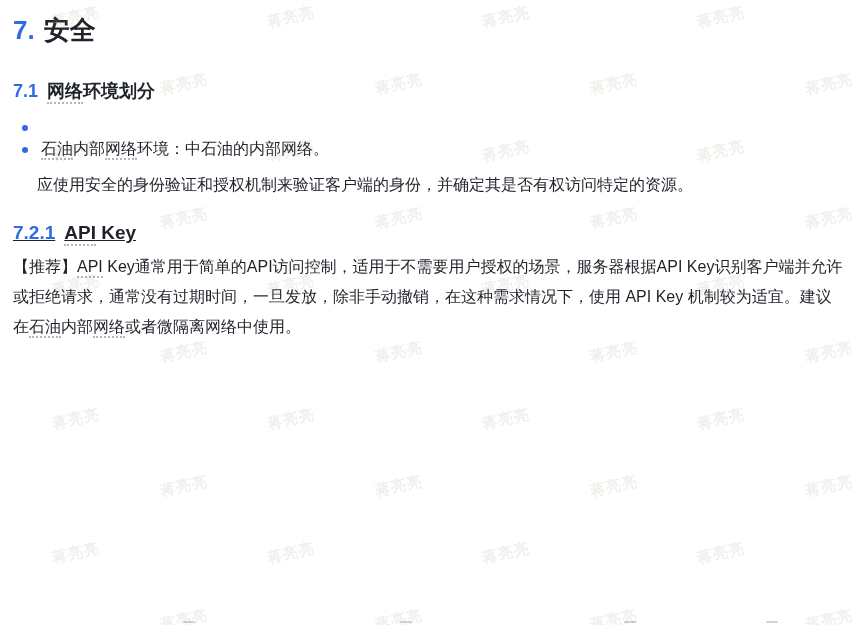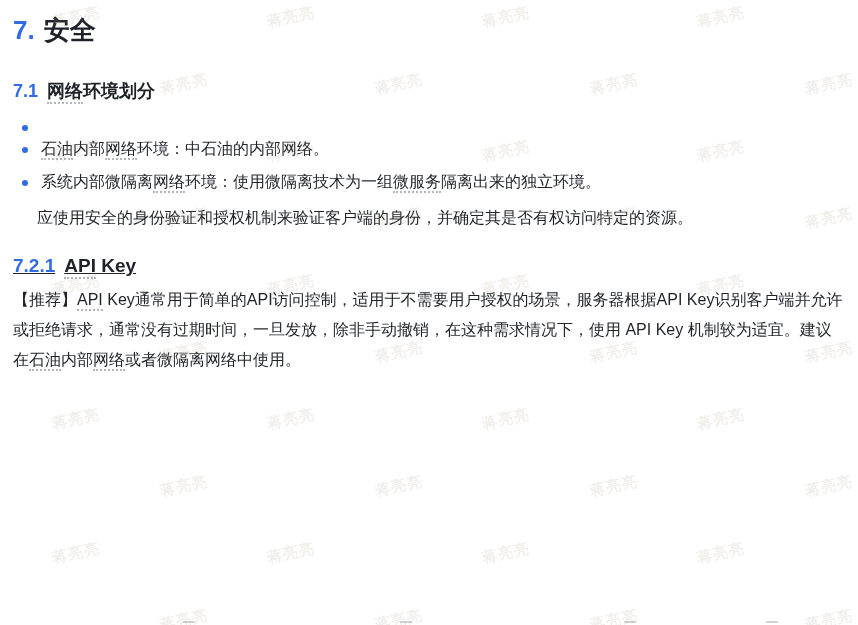--- a/index.html
+++ b/index.html
@@ -116,24 +116,20 @@
 
 
   <ul class="bullets">
     <li>
       <span class="dot"></span>
     </li>
     <li>
       <span class="dot"></span>
       <span><span class="spell">石油</span><span>内部</span><span class="spell">网络</span><span>环境：中石油的内部网络。</span></span>
     </li>
-    <li>
-      <span class="dot"></span>
-      <span><span>系统内部微隔离</span><span class="spell">网络</span><span>环境：使用微隔离技术为一组</span><span class="spell">微服务</span><span>隔离出来的独立环境。</span></span>
-    </li>
   </ul>
 
 
   <p class="p-indent">应使用安全的身份验证和授权机制来验证客户端的身份，并确定其是否有权访问特定的资源。</p>
 
   <h3 class="h3-721">
     <span class="num">7.2.1</span><span><span class="spell">API</span><span> Key</span></span>
   </h3>
 
   <p class="p-body"><span>【推荐】</span><span class="spell">API</span><span> Key通常用于简单的API访问控制，适用于不需要用户授权的场景，服务器根据API Key识别客户端并允许或拒绝请求，通常没有过期时间，一旦发放，除非手动撤销，在这种需求情况下，使用 API Key 机制较为适宜。建议在</span><span class="spell">石油</span><span>内部</span><span class="spell">网络</span><span>或者微隔离网络中使用。</span></p>

